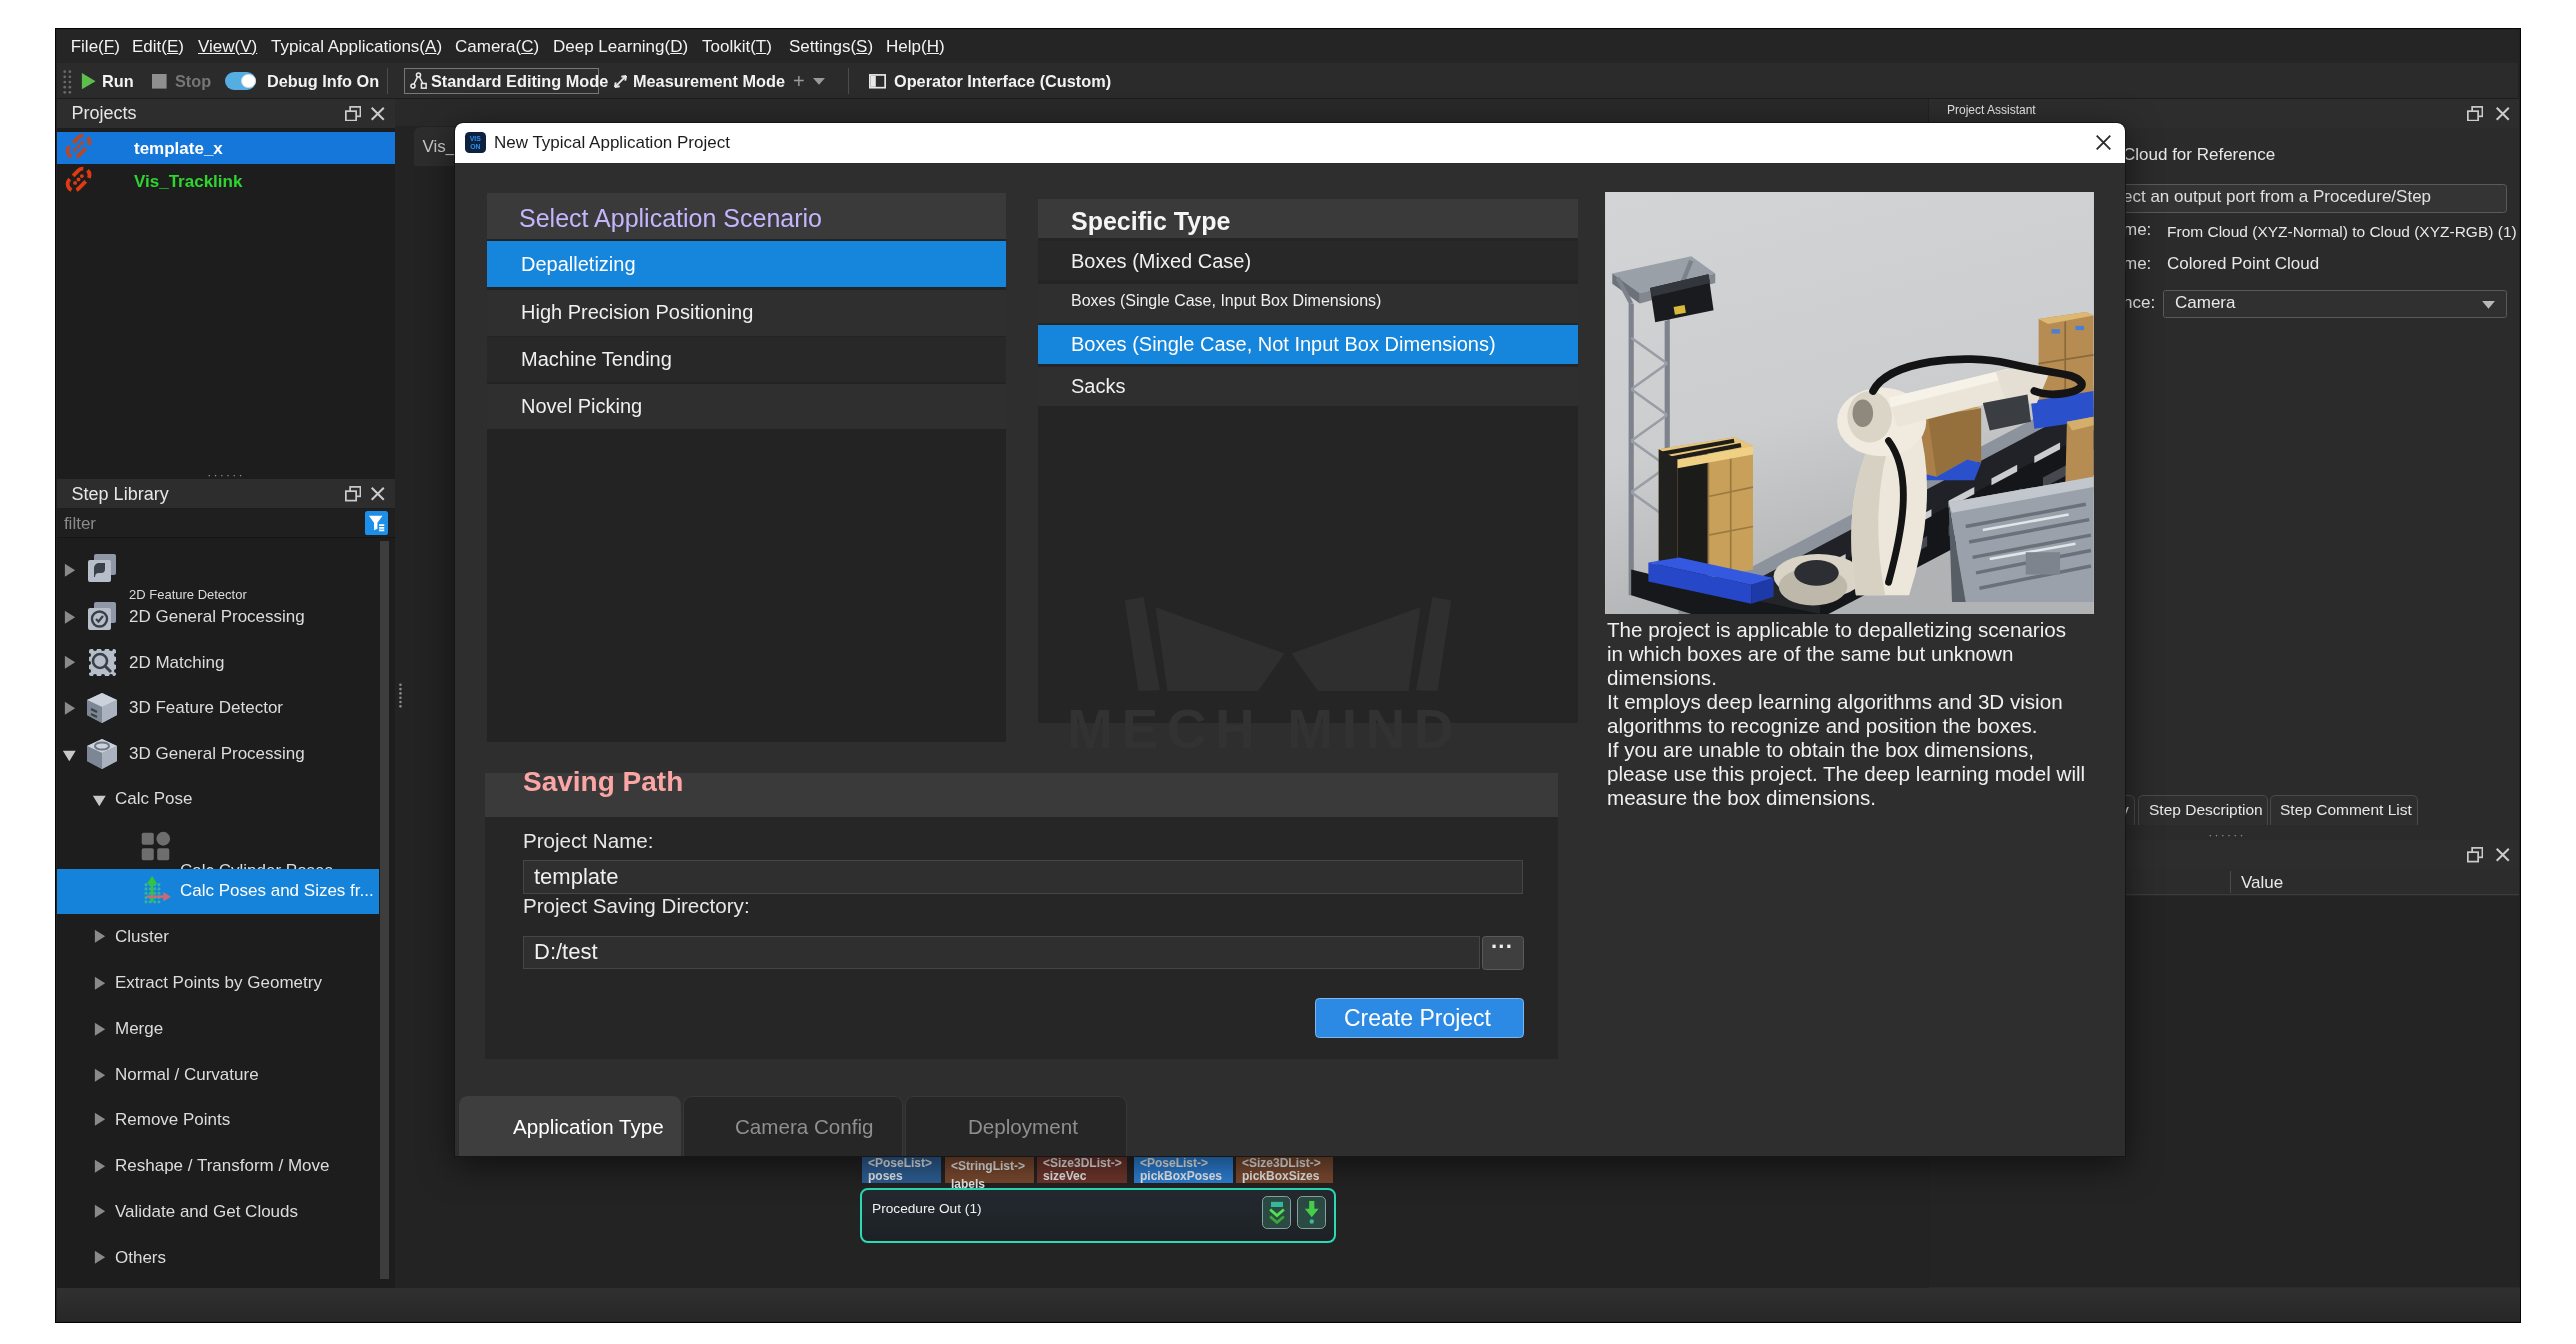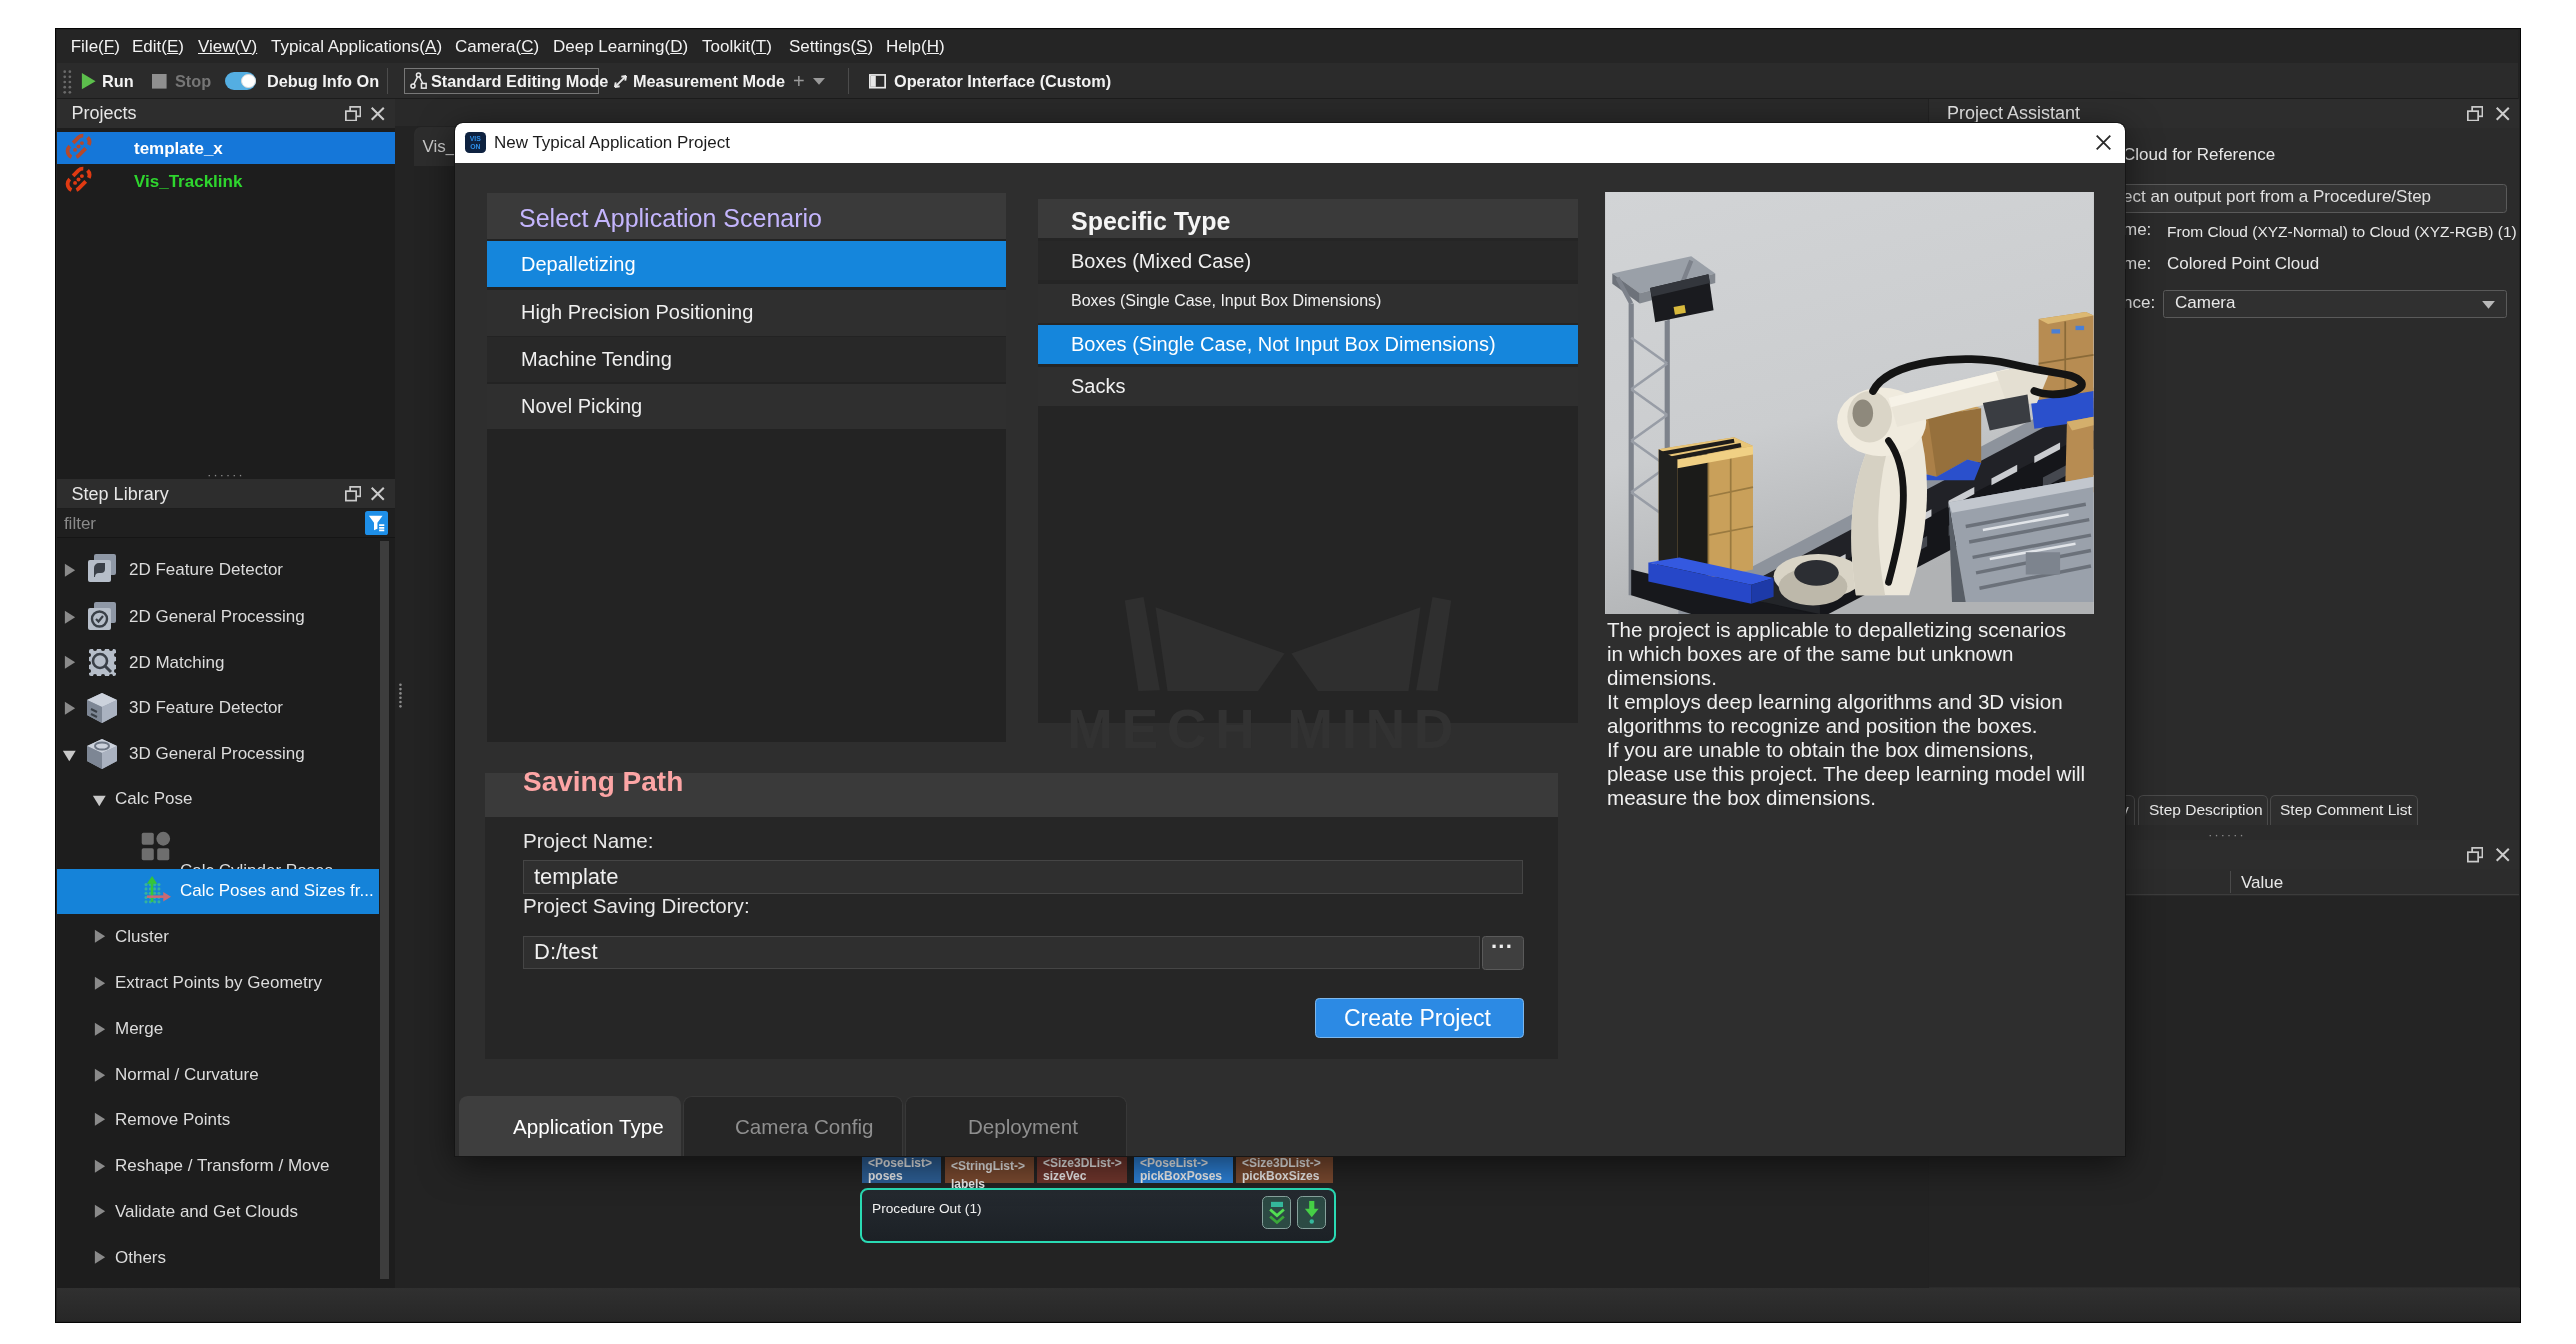--- a/index.html
+++ b/index.html
@@ -137,21 +137,21 @@
   <div class="abs" style="left:323px;top:442px;width:8.6px;height:738px;background:#3d3d3d;"></div>
 
   <svg class="abs" style="left:6.9px;top:464px;" width="12" height="14.6" viewBox="0 0 14 17">
       <polygon points="1,1 13,8.5 1,16" fill="#8a8a8a"></polygon>
     </svg>
   <svg class="abs" style="left:28px;top:453px;" width="34" height="34" viewBox="0 0 34 34">
       <rect x="9" y="2" width="22" height="21" rx="2" fill="#8f98a6"></rect>
       <rect x="3" y="8" width="23" height="22" rx="2" fill="#b6bec9"></rect>
       <path d="M9 25 v-9 a5 5 0 0 1 5 -5 h6 v6 a4 4 0 0 1 -4 4 h-2 a4 4 0 0 0 -4 4 z" fill="#3a4048"></path>
     </svg>
-  <span class="abs nowrap" style="left:72px;top:461px;font-size:17px;color:#dcdcdc;">2D Feature Detector</span>
+  <span class="abs nowrap" style="left:72px;top:488px;font-size:13px;color:#dcdcdc;">2D Feature Detector</span>
 
   <svg class="abs" style="left:6.9px;top:511px;" width="12" height="14.6" viewBox="0 0 14 17">
       <polygon points="1,1 13,8.5 1,16" fill="#8a8a8a"></polygon>
     </svg>
   <svg class="abs" style="left:28px;top:501px;" width="34" height="34" viewBox="0 0 34 34">
       <rect x="9" y="2" width="22" height="21" rx="2" fill="#8f98a6"></rect>
       <rect x="3" y="8" width="23" height="22" rx="2" fill="#b6bec9"></rect>
       <circle cx="14.5" cy="19" r="7.5" fill="none" stroke="#3a4048" stroke-width="2.4"></circle>
       <path d="M11 19 l2.5 2.5 L18 16" fill="none" stroke="#3a4048" stroke-width="2.2"></path>
     </svg>
@@ -330,21 +330,21 @@
   <div class="abs" style="left:902px;top:1097px;width:29px;height:33px;background:#2c4a44;border:1.3px solid #87a19c;border-radius:5.2px;"></div>
   <svg class="abs" style="left:909px;top:1101px;" width="15.5" height="26" viewBox="0 0 18 30">
       <rect x="6" y="1" width="6" height="10" fill="#46cf46"></rect>
       <polygon points="1,10 17,10 9,20" fill="#46cf46"></polygon>
       <circle cx="9" cy="25" r="2.6" fill="#35b89c"></circle>
     </svg>
 </div>
 
 <div class="abs" id="rightpanel" style="left:1929px;top:99px;width:590px;height:1189px;background:#2b2b2b;overflow:hidden;font-size:17px;color:#e8e8e8;">
   <div class="abs" style="left:0;top:0;width:590px;height:29px;background:#2d2d2d;"></div>
-  <span class="abs nowrap" style="left:18px;top:4.3px;font-size:18px;color:#e6e6e6;">Project Assistant</span>
+  <span class="abs nowrap" style="left:18px;top:4.3px;font-size:12px;color:#e6e6e6;">Project Assistant</span>
   <svg class="abs" style="left:538px;top:6.9px;" width="16.3" height="15.5" fill="none" stroke="#cccccc" stroke-width="2" viewBox="0 0 19 18">
       <rect x="6" y="1" width="12" height="11"></rect>
       <rect x="1" y="6" width="12" height="11" fill="#2d2d2d"></rect>
     </svg>
   <svg class="abs" style="left:566px;top:6.9px;" width="15.5" height="15.5" stroke="#cccccc" stroke-width="2.4" viewBox="0 0 18 18">
       <path d="M2 2 L16 16 M16 2 L2 16"></path>
     </svg>
   <span class="abs nowrap" style="left:194px;top:46px;">Cloud for Reference</span>
   <div class="abs" style="left:180px;top:85px;width:398px;height:29px;background:#343434;border:0.9px solid #5a5a5a;border-radius:3.4px;"></div>
   <span class="abs nowrap" style="left:194px;top:88px;color:#e0e0e0;">ect an output port from a Procedure/Step</span>

